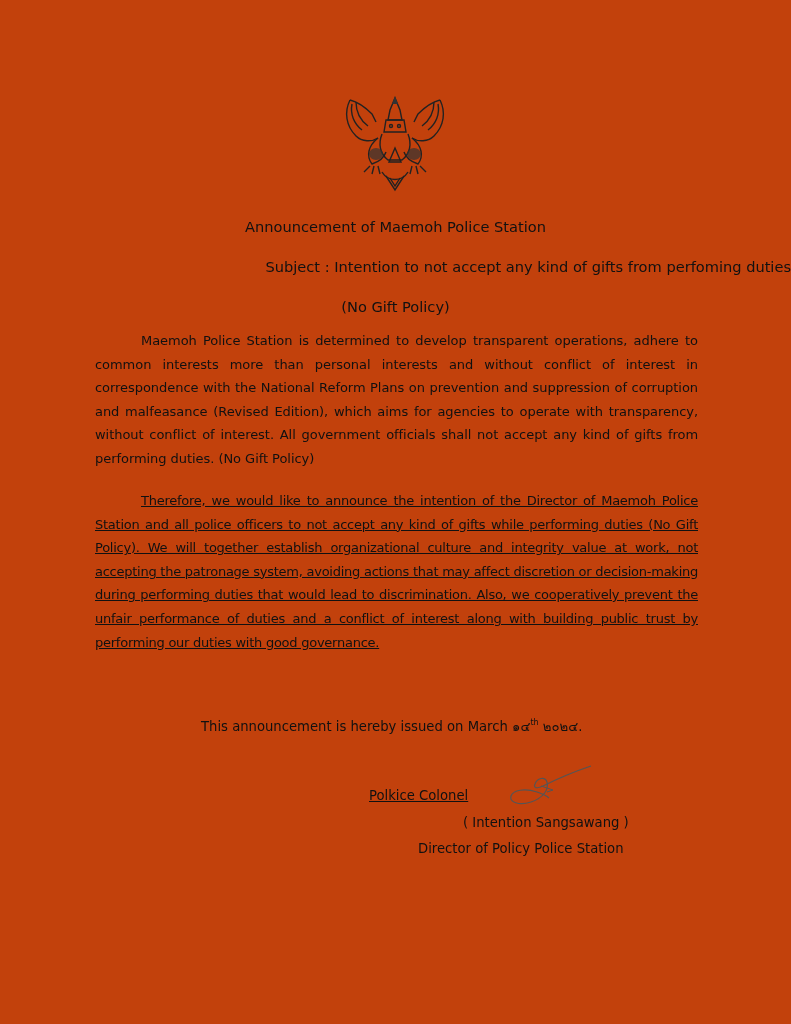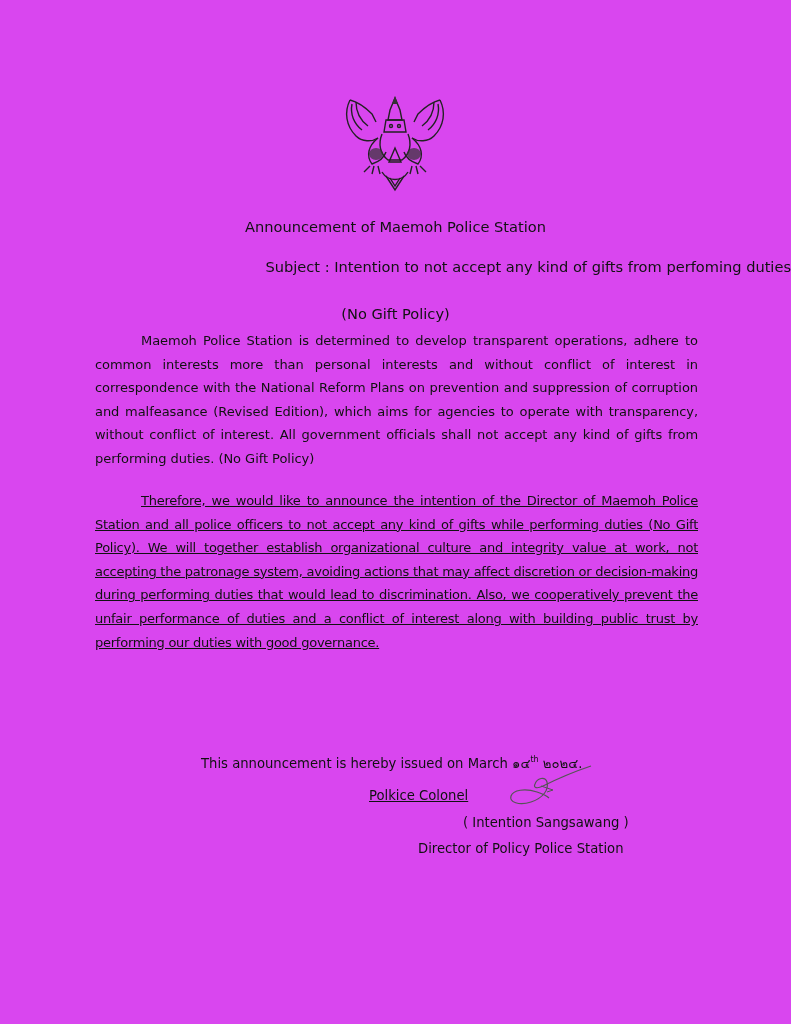--- a/index.html
+++ b/index.html
@@ -1,30 +1,30 @@
 <!DOCTYPE html>
 <html><head>
   <meta charset="utf-8">
   <style>
     html, body { margin: 0; padding: 0; background: #ffffff; }
     body { width: 791px; height: 1024px; position: relative; overflow: hidden;
            font-family: "DejaVu Sans", sans-serif; color: #111111; }
-    .page { position: absolute; left: 0; top: 0; width: 791px; height: 1024px; background: #d946ef; }
+    .page { position: absolute; left: 0; top: 0; width: 791px; height: 1024px; background: #c2410c; }
     .emblem { position: absolute; left: 342px; top: 92px; width: 106px; height: 100px; }
     .center-line { position: absolute; left: 0; width: 791px; text-align: center; font-size: 14.6px; white-space: nowrap; }
     .title { top: 218px; }
     .subject { top: 258px; text-align: right; }
-    .policy { top: 305px; text-align: center; }
+    .policy { top: 298px; text-align: center; }
     .para { position: absolute; left: 95px; width: 603px; font-size: 13px; line-height: 23.6px;
             text-align: justify; text-indent: 46px; margin: 0; letter-spacing: -0.05px; }
     .p1 { top: 329px; }
     .p2 { top: 489px; letter-spacing: -0.25px; text-decoration: underline; }
     .line { position: absolute; font-size: 13.2px; white-space: nowrap; }
     .announced { left: 141px; top: 681px; }
-    .issued { left: 201px; top: 716px; margin-top: 37px; }
+    .issued { left: 201px; top: 716px; }
     .issued sup { font-size: 8px; vertical-align: 6px; }
     .rank { left: 369px; top: 788px; text-decoration: underline; }
     .name { left: 463px; top: 815px; }
     .position { left: 418px; top: 841px; }
     .signature { position: absolute; left: 503px; top: 762px; width: 90px; height: 45px; }
   </style>
 </head>
 <body>
 
 <div class="page">

